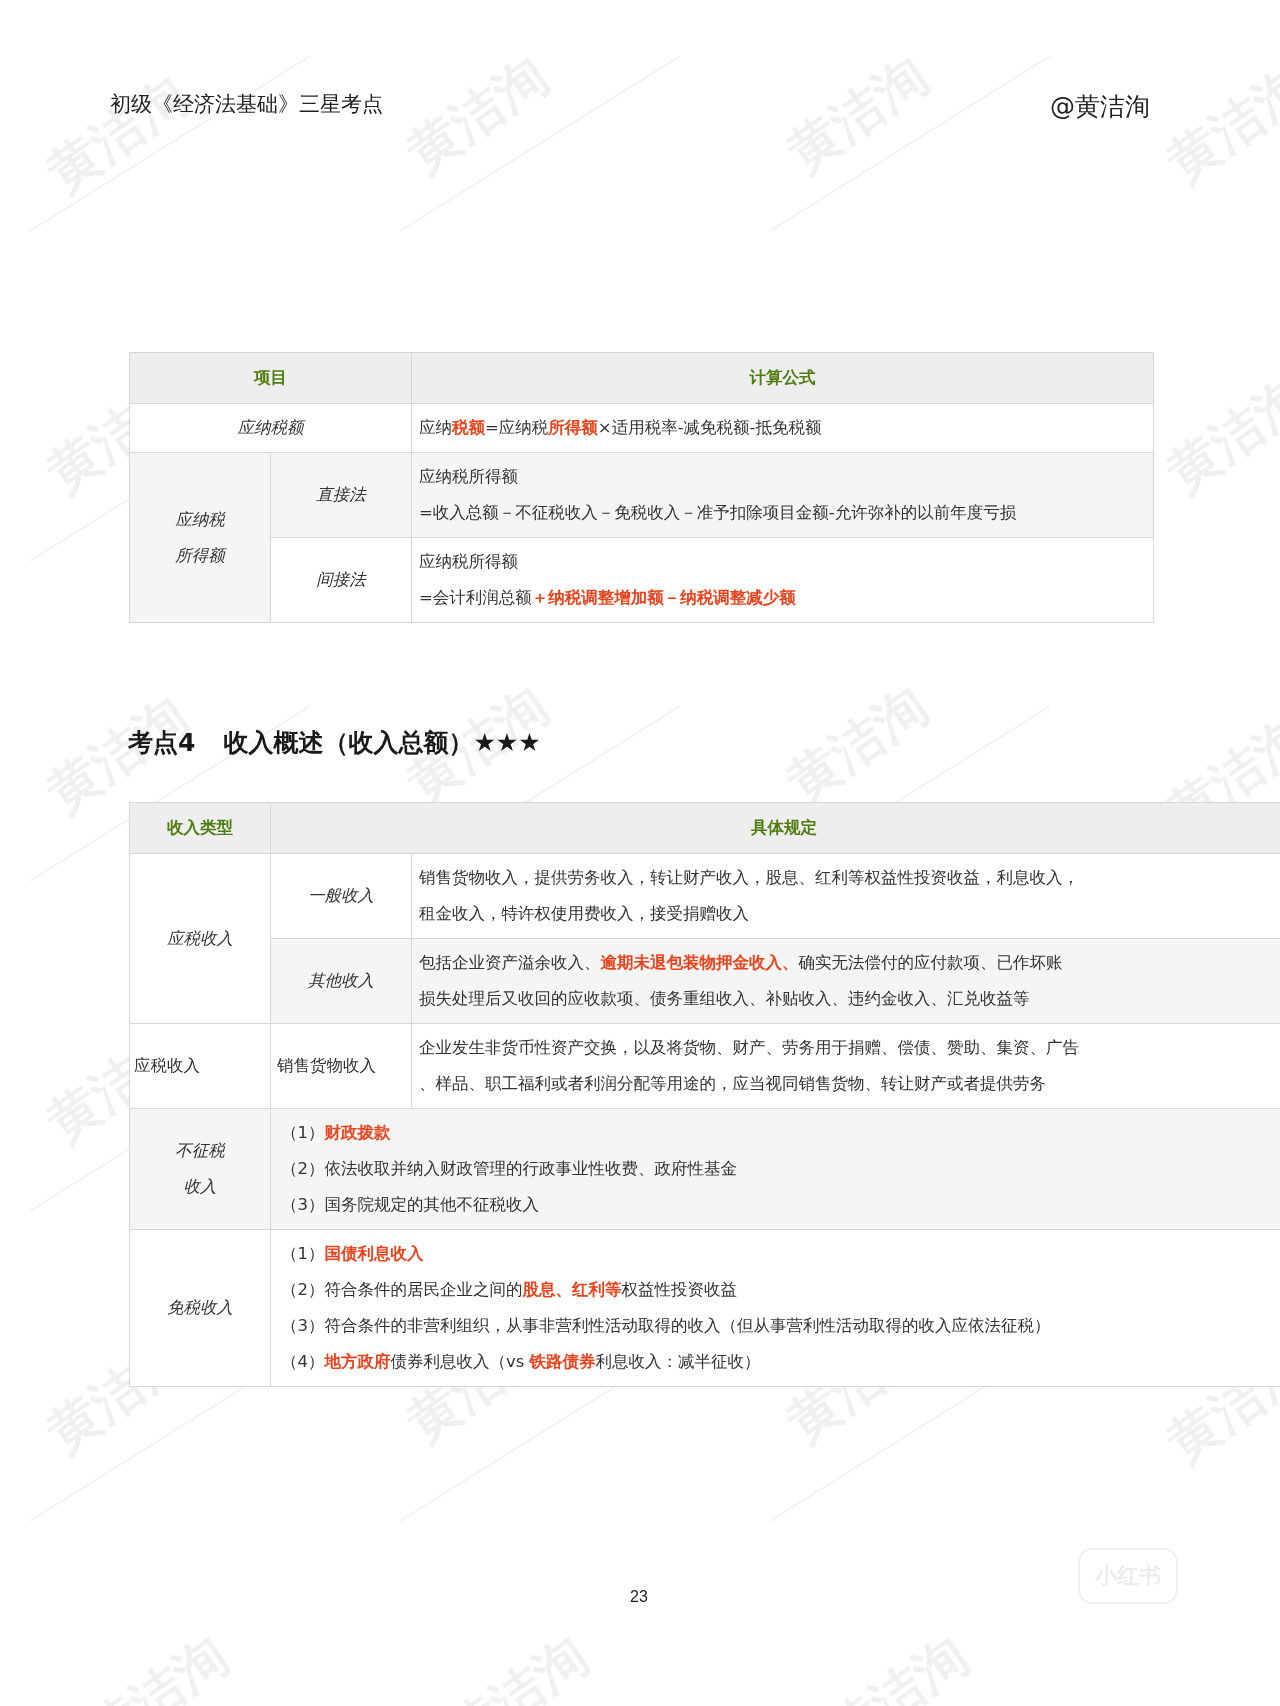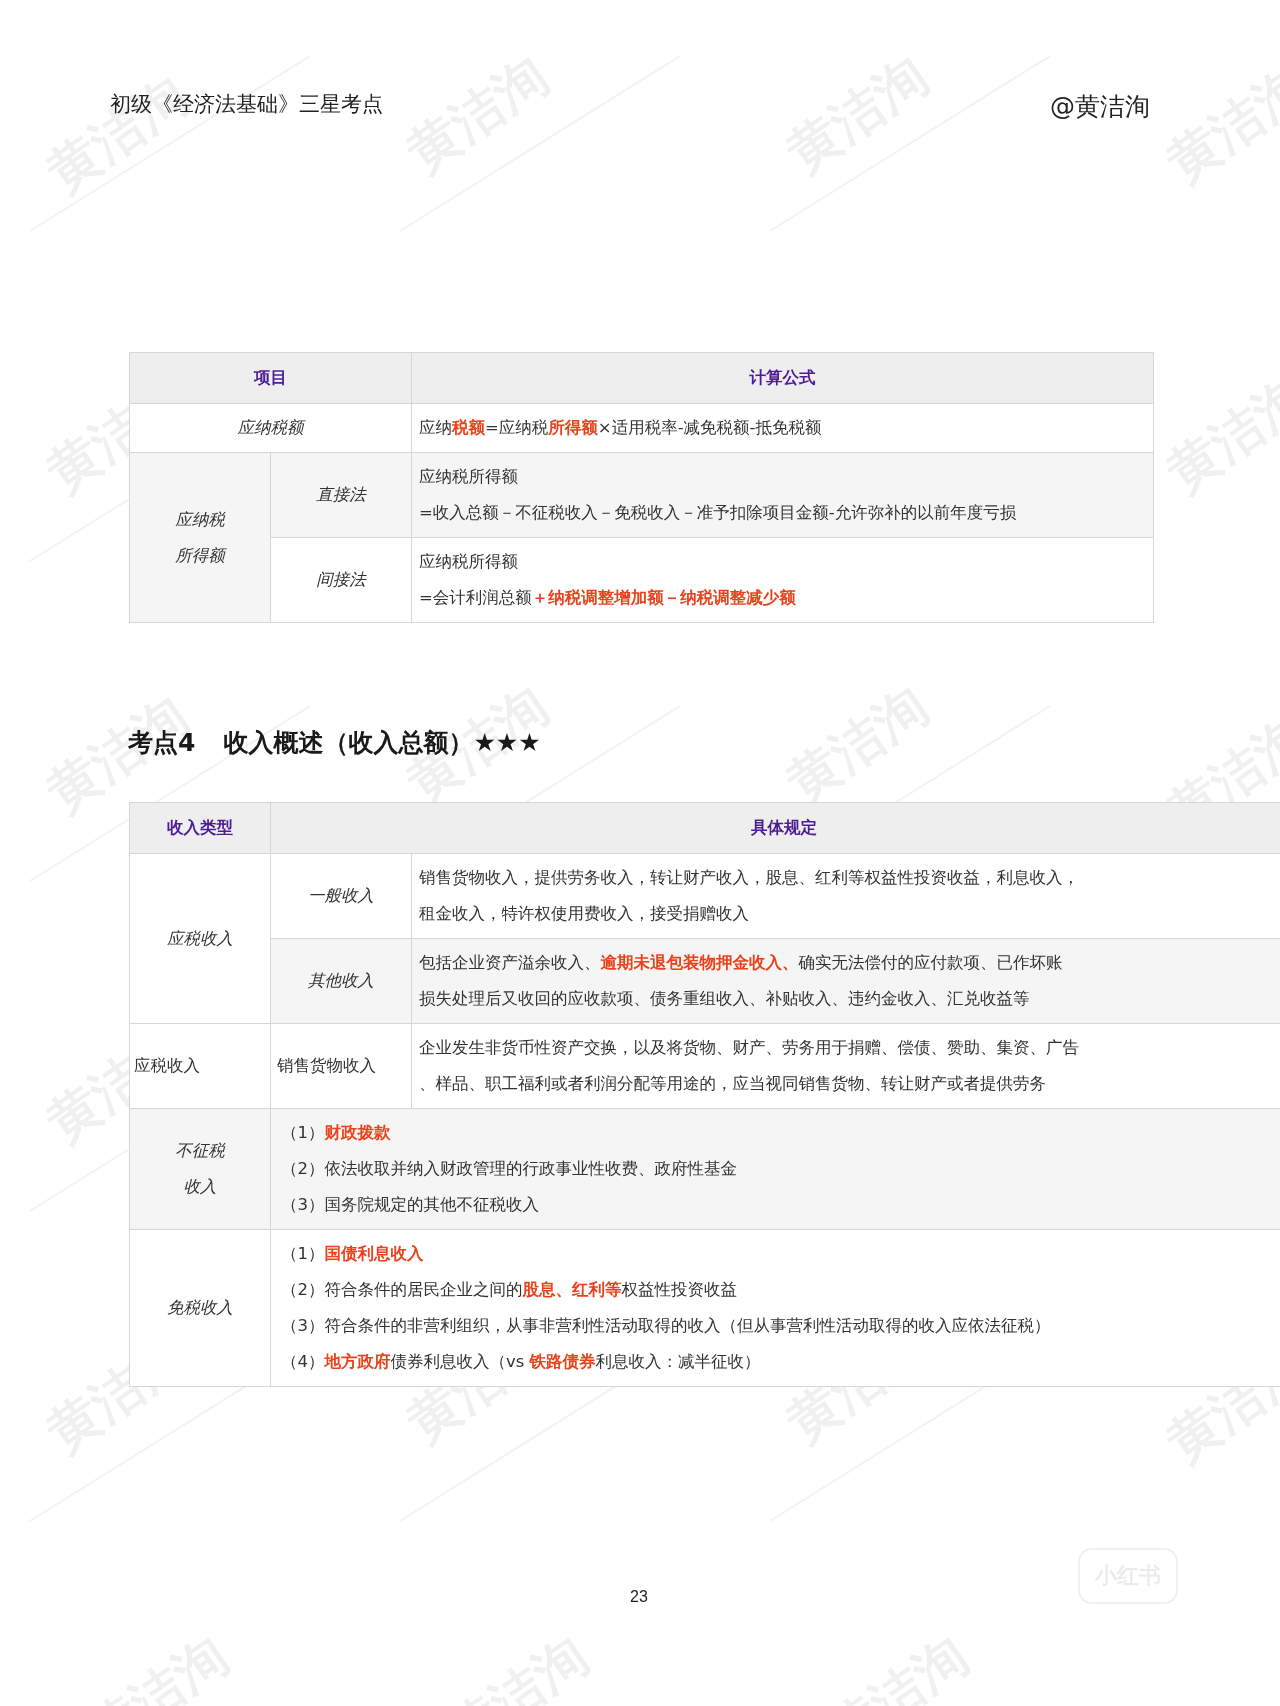--- a/index.html
+++ b/index.html
@@ -19,21 +19,21 @@
       transform-origin: left center; transform: rotate(-32deg);
     }
     .page { position: absolute; inset: 0; z-index: 1; }
     .hdr-left { position: absolute; left: 110px; top: 90px; font-size: 21px; font-family: "DejaVu Serif", serif; color: #222; }
     .hdr-right { position: absolute; right: 130px; top: 90px; font-size: 25px; color: #222; margin-left: 40px; }
     .lecture-title { position: absolute; left: 0; right: 0; top: 168px; text-align: center; font-size: 26px; font-weight: bold; color: #111; }
     .section-title { position: absolute; left: 128px; font-size: 25px; font-weight: bold; color: #1a1a1a; }
     .section-title .gap { display: inline-block; width: 28px; }
     table.tbl { position: absolute; border-collapse: collapse; font-size: 16.5px; color: #333; }
     table.tbl td, table.tbl th { border: 1px solid #d6d6d6; }
-    table.tbl th { background: #eeeeee; font-weight: bold; height: 48px; color: #4c1d95; }
+    table.tbl th { background: #eeeeee; font-weight: bold; height: 48px; color: #4d7c0f; }
     .c { text-align: center; font-style: italic; }
     .gray { background: #f5f5f5; }
     .white { background: #ffffff; }
     .cell-lines { padding: 6px 7px; line-height: 36px; }
     .red { color: #e8431c; font-weight: bold; }
     .page-num { position: absolute; left: 630px; top: 1588px; font-size: 16px; color: #222; font-family: "Liberation Sans", sans-serif; }
     .xhs-id { position: absolute; left: 860px; top: 1630px; font-size: 32px; color: rgba(0,0,0,0.10); font-family: "Liberation Sans", sans-serif; letter-spacing: 1px; }
     .xhs-logo { position: absolute; left: 1078px; top: 1548px; width: 96px; height: 52px; border-radius: 14px; border: 2px solid rgba(0,0,0,0.06); color: rgba(0,0,0,0.08); font-size: 22px; text-align: center; line-height: 52px; font-weight: bold; }
   </style>
 </head>

